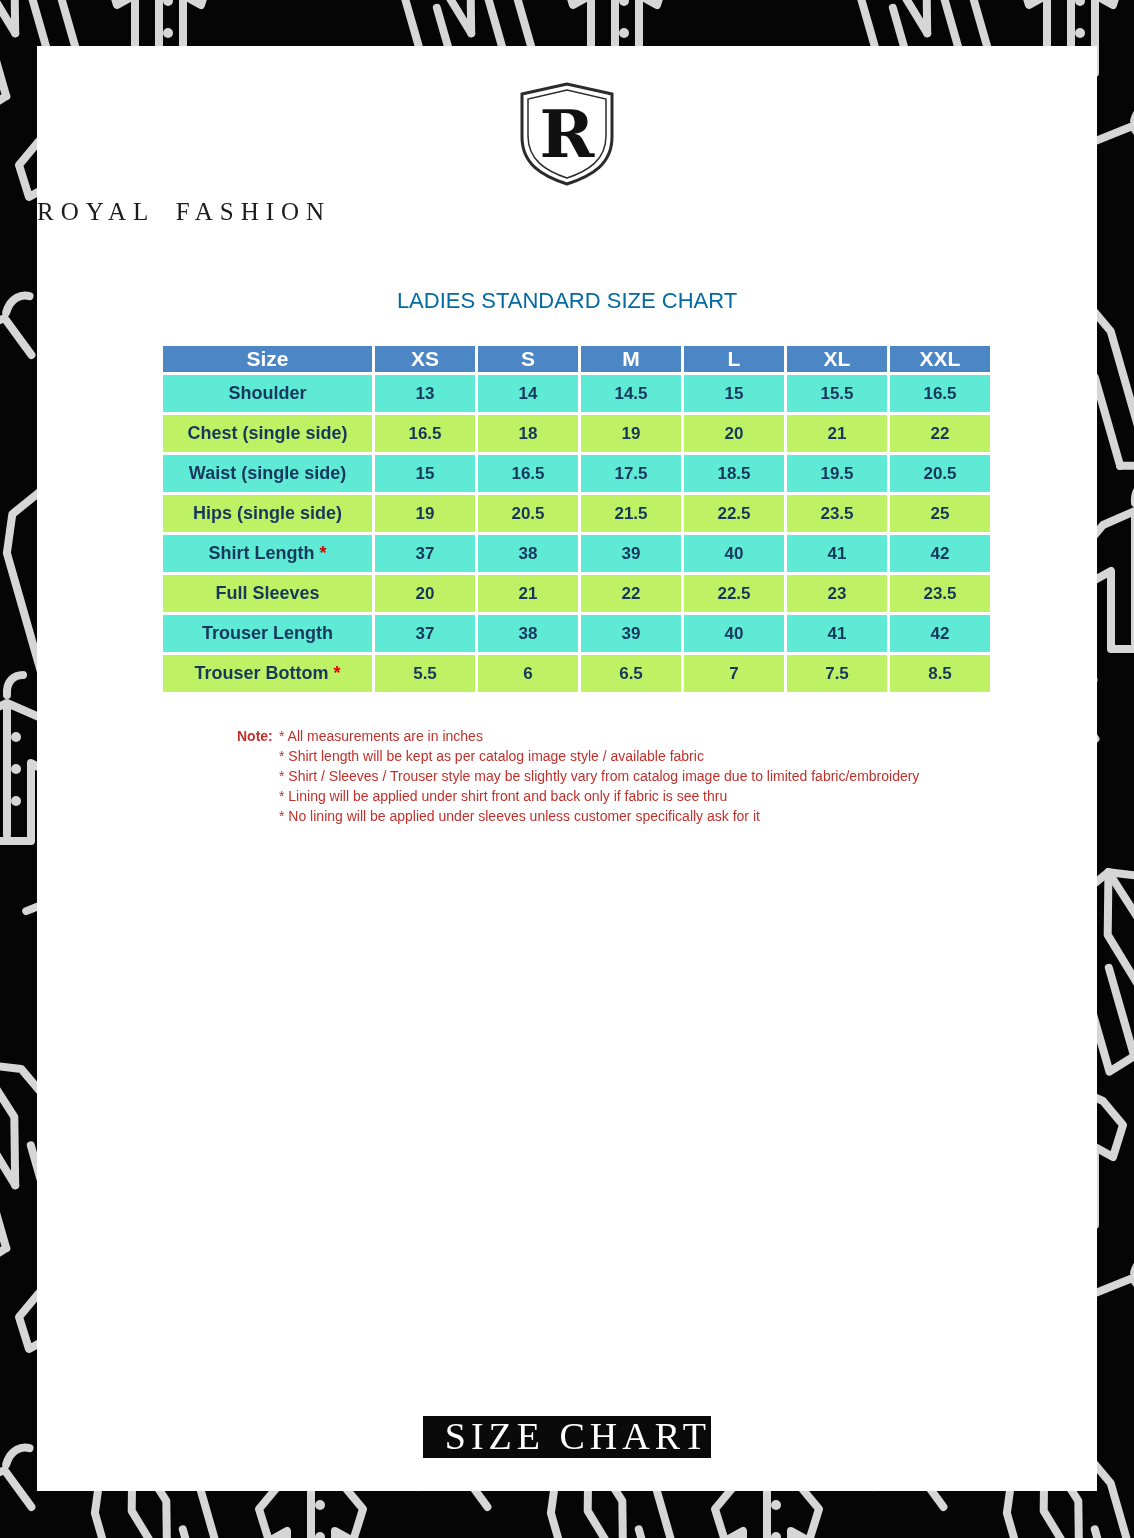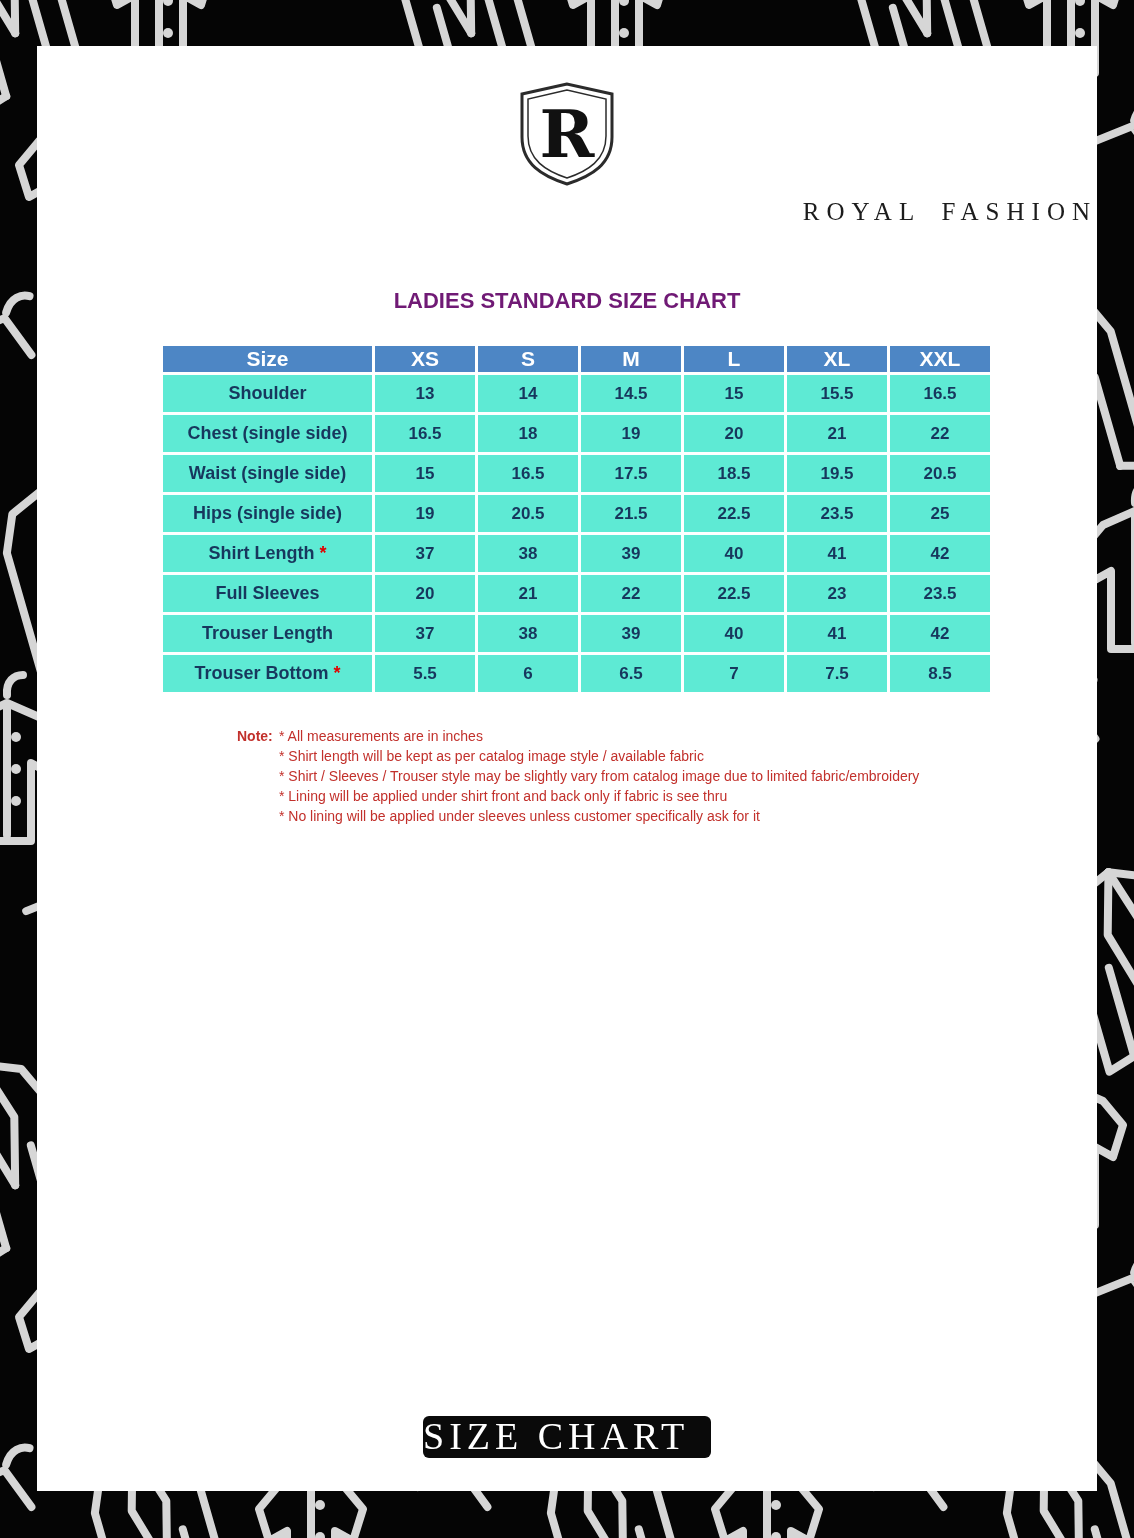--- a/index.html
+++ b/index.html
@@ -4,49 +4,49 @@
 <style>
   * { margin:0; padding:0; box-sizing:border-box; }
   html,body { background:#000; }
   body { font-family:"Liberation Sans", sans-serif; }
   .page { position:relative; width:1134px; height:1538px; overflow:hidden; background:#050505; }
   .bg-svg { position:absolute; left:0; top:0; width:1134px; height:1538px; }
   .panel { position:absolute; left:37px; top:46px; width:1060px; height:1445px; background:#ffffff; }
 
   
   .shield-wrap { position:absolute; top:36px; left:0; right:0; text-align:center; }
-  .brand-name { position:absolute; top:152px; left:0; right:0; text-align:right;
+  .brand-name { position:absolute; top:152px; left:0; right:0; text-align:left;
                 font-family:"Liberation Serif", serif; font-size:25px; color:#1c1c1c;
-                letter-spacing:7px; word-spacing:8px;padding-left:47px; }
+                letter-spacing:7px; word-spacing:8px; }
 
   
   .page-title { position:absolute; top:242px; left:0; right:0; text-align:center;
-                font-size:22px; font-weight:bold; color:#701a75; letter-spacing:0px; }
+                font-size:22px; font-weight:normal; color:#0369a1; letter-spacing:0px; }
 
   
   .size-table { position:absolute; left:123px; top:297px; border-collapse:separate; border-spacing:3px; }
   .size-table th { width:100px; height:26px; background:#4d86c5; color:#ffffff;
                    font-size:21px; font-weight:bold; text-align:center; vertical-align:middle; }
   .size-table th.col-size { width:209px; }
   .size-table td { width:100px; height:37px; text-align:center; vertical-align:middle;
-                   font-size:17px; font-weight:bold; color:#17375d; background:#5eead4; }
+                   font-size:17px; font-weight:bold; color:#17375d; background:#bef264; }
   .size-table td.lbl { width:209px; font-size:18px; }
   .size-table tr.row-blue td { background:#5eead4; }
   .star { color:#e00000; }
 
   
   .notes { position:absolute; left:200px; top:680px; font-size:14px; line-height:20px; color:#c2302b; }
   .note-label { position:absolute; left:0; top:0; font-weight:bold; }
   .notes-list { margin-left:42px; }
   .note-line { white-space:nowrap; }
 
   
   .banner { position:absolute; top:1370px; left:50%; transform:translateX(-50%);
-            width:288px; height:42px; background:#0a0a0a; color:#ffffff; text-align:left;
-            font-family:"Liberation Serif", serif; font-size:38px; line-height:41px; letter-spacing:5px;border-radius:6px; }
+            width:288px; height:42px; background:#0a0a0a; color:#ffffff; text-align:right;
+            font-family:"Liberation Serif", serif; font-size:38px; line-height:41px; letter-spacing:5px; }
 </style>
 </head>
 <body>
 
 <div class="page">
 
   <svg class="bg-svg" viewBox="0 0 1134 1538" aria-hidden="true">
     <rect width="1134" height="1538" fill="#050505"></rect>
     <defs>
       <g id="g-shirt" fill="none" stroke="#d6d6d6" stroke-width="8" stroke-linecap="round" stroke-linejoin="round">

